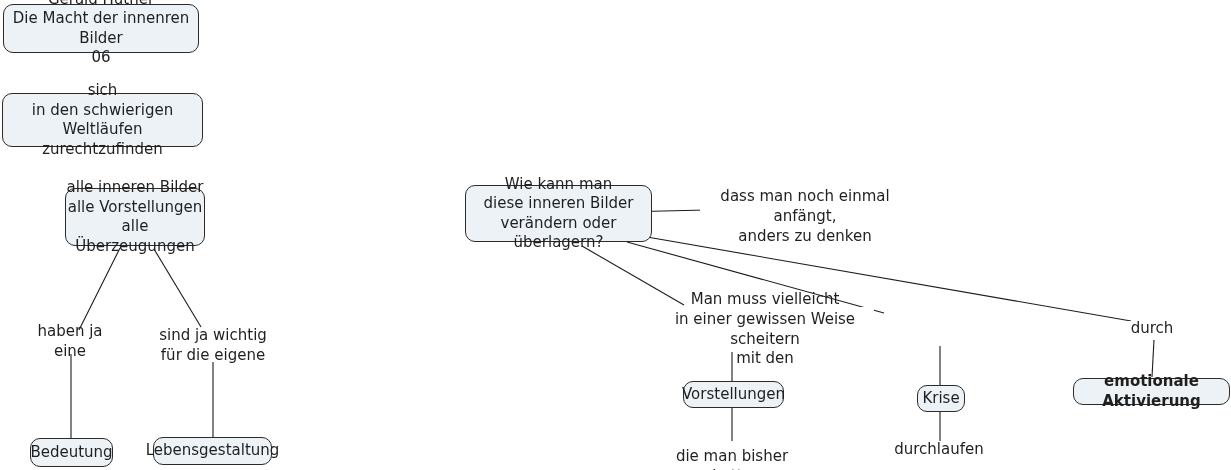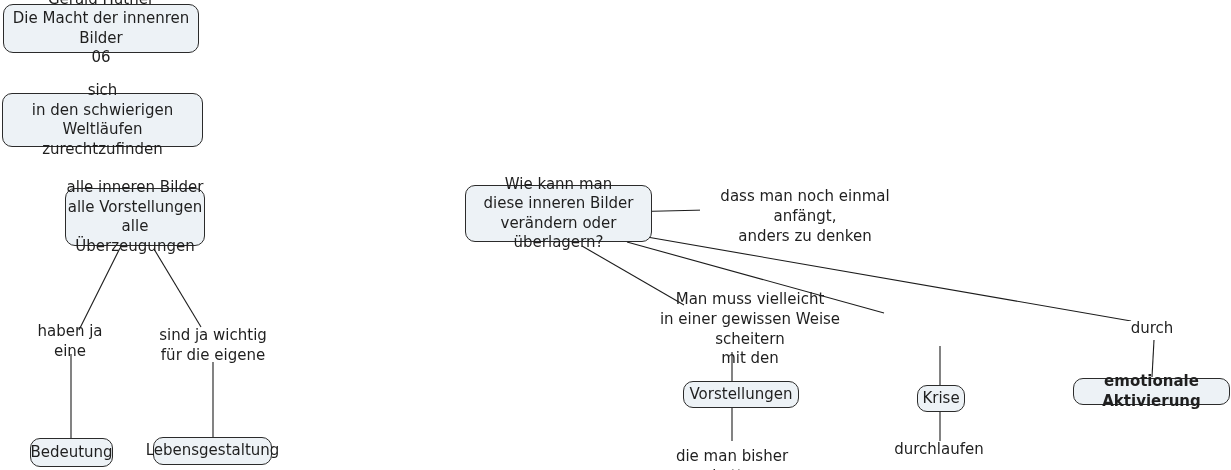--- a/index.html
+++ b/index.html
@@ -85,35 +85,35 @@
 zurechtzufinden</div>
 
   <div class="node" style="left:30px; top:438px; width:83px; height:29px;">Bedeutung</div>
 
   <div class="node" style="left:153px; top:437px; width:119px; height:28px;">Lebensgestaltung</div>
 
   <div class="node" style="left:433px; top:185px; width:187px; height:57px;margin-left:32px;">Wie kann man
 diese inneren Bilder
 verändern oder überlagern?</div>
 
-  <div class="node" style="left:683px; top:381px; width:116px; height:27px;">Vorstellungen</div>
+  <div class="node" style="left:683px; top:381px; width:101px; height:27px;">Vorstellungen</div>
 
   <div class="node" style="left:917px; top:385px; width:48px; height:27px;text-align:right;">Krise</div>
 
   <div class="node" style="left:1073px; top:378px; width:157px; height:27px;font-weight:bold;">emotionale Aktivierung</div>
 
   <div class="link-label" style="left:20px; top:334px; width:100px; height:16px;">haben ja eine</div>
 
   <div class="link-label" style="left:158px; top:331px; width:110px; height:30px;">sind ja wichtig
 für die eigene</div>
 
   <div class="link-label" style="left:700px; top:202px; width:210px; height:30px;text-align:center;">dass man noch einmal anfängt,
 anders zu denken</div>
 
-  <div class="link-label" style="left:641px; top:307px; width:218px; height:45px;">Man muss vielleicht
+  <div class="link-label" style="left:656px; top:307px; width:218px; height:45px;">Man muss vielleicht
 in einer gewissen Weise scheitern
 mit den</div>
 
 
   <div class="link-label" style="left:1127px; top:321px; width:50px; height:16px;">durch</div>
 
   <div class="link-label" style="left:662px; top:442px; width:140px; height:16px;margin-top:17px;">die man bisher hatte</div>
 
   <div class="link-label" style="left:898px; top:442px; width:82px; height:16px;">durchlaufen</div>
 

